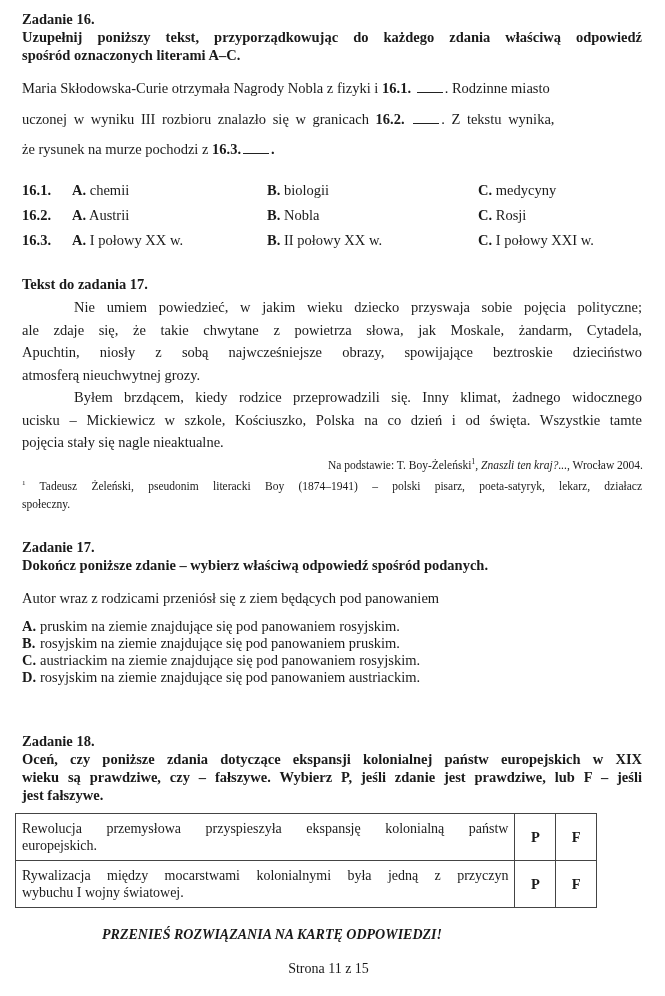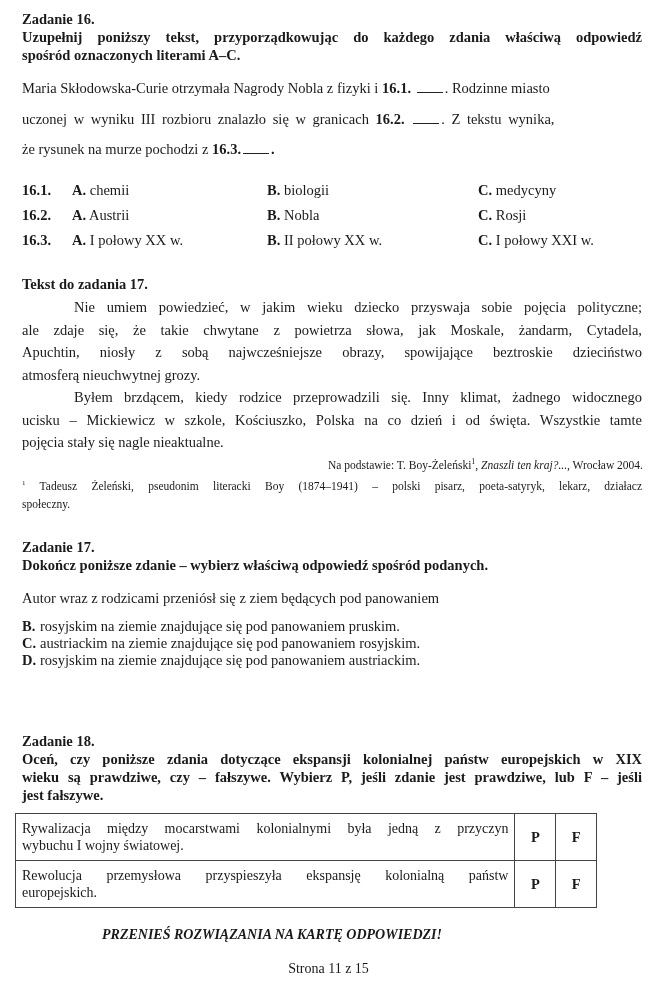--- a/index.html
+++ b/index.html
@@ -84,44 +84,45 @@
 </div>
 <div class="abs foot" style="left:22px;top:474px;width:620px;">
   <div class="just"><sup style="font-size:7px;">1</sup> <span>Tadeusz  Żeleński, pseudonim literacki Boy (1874–1941) – polski pisarz, poeta-satyryk, lekarz, działacz</span></div>
   <div>społeczny.</div>
 </div>
 
 <div class="abs h" style="left:22px;top:538px;">Zadanie 17.</div>
 <div class="abs h" style="left:22px;top:556px;">Dokończ poniższe zdanie – wybierz właściwą odpowiedź spośród podanych.</div>
 <div class="abs p" style="left:22px;top:590px;">Autor wraz z rodzicami przeniósł się z ziem będących pod panowaniem</div>
 <div class="abs mc" style="left:22px;top:618px;">
+  <div><span class="l">A.</span><span>pruskim na ziemie znajdujące się pod panowaniem rosyjskim.</span></div>
   <div><span class="l">B.</span><span>rosyjskim na ziemie znajdujące się pod panowaniem pruskim.</span></div>
   <div><span class="l">C.</span><span>austriackim na ziemie znajdujące się pod panowaniem rosyjskim.</span></div>
   <div><span class="l">D.</span><span>rosyjskim na ziemie znajdujące się pod panowaniem austriackim.</span></div>
 </div>
 
 <div class="abs h" style="left:22px;top:732px;">Zadanie 18.</div>
 <div class="abs h just" style="left:22px;top:750px;width:620px;">Oceń, czy poniższe zdania dotyczące ekspansji kolonialnej państw europejskich w XIX</div>
 <div class="abs h just" style="left:22px;top:768px;width:620px;">wieku są prawdziwe, czy – fałszywe. Wybierz P, jeśli zdanie jest prawdziwe, lub F – jeśli</div>
 <div class="abs h" style="left:22px;top:786px;">jest fałszywe.</div>
 
 <table class="pf">
   <tbody>
       <tr>
     <td class="txt">
-      <div class="just">Rywalizacja między mocarstwami kolonialnymi była jedną z przyczyn</div>
-      <div>wybuchu I wojny światowej.</div>
+      <div class="just">Rewolucja przemysłowa przyspieszyła ekspansję kolonialną państw</div>
+      <div>europejskich.</div>
     </td>
     <td class="tf">P</td>
     <td class="tf">F</td>
   </tr>
   <tr>
     <td class="txt">
-      <div class="just">Rewolucja przemysłowa przyspieszyła ekspansję kolonialną państw</div>
-      <div>europejskich.</div>
+      <div class="just">Rywalizacja między mocarstwami kolonialnymi była jedną z przyczyn</div>
+      <div>wybuchu I wojny światowej.</div>
     </td>
     <td class="tf">P</td>
     <td class="tf">F</td>
   </tr>
 </tbody>
   </table>
 
 <div class="abs" style="left:0;width:544px;top:927px;text-align:center;font-weight:bold;font-style:italic;font-size:14px;">PRZENIEŚ ROZWIĄZANIA NA KARTĘ ODPOWIEDZI!</div>
 <div class="abs" style="left:0;width:657px;top:961px;text-align:center;font-size:14px;">Strona 11 z 15</div>
 

